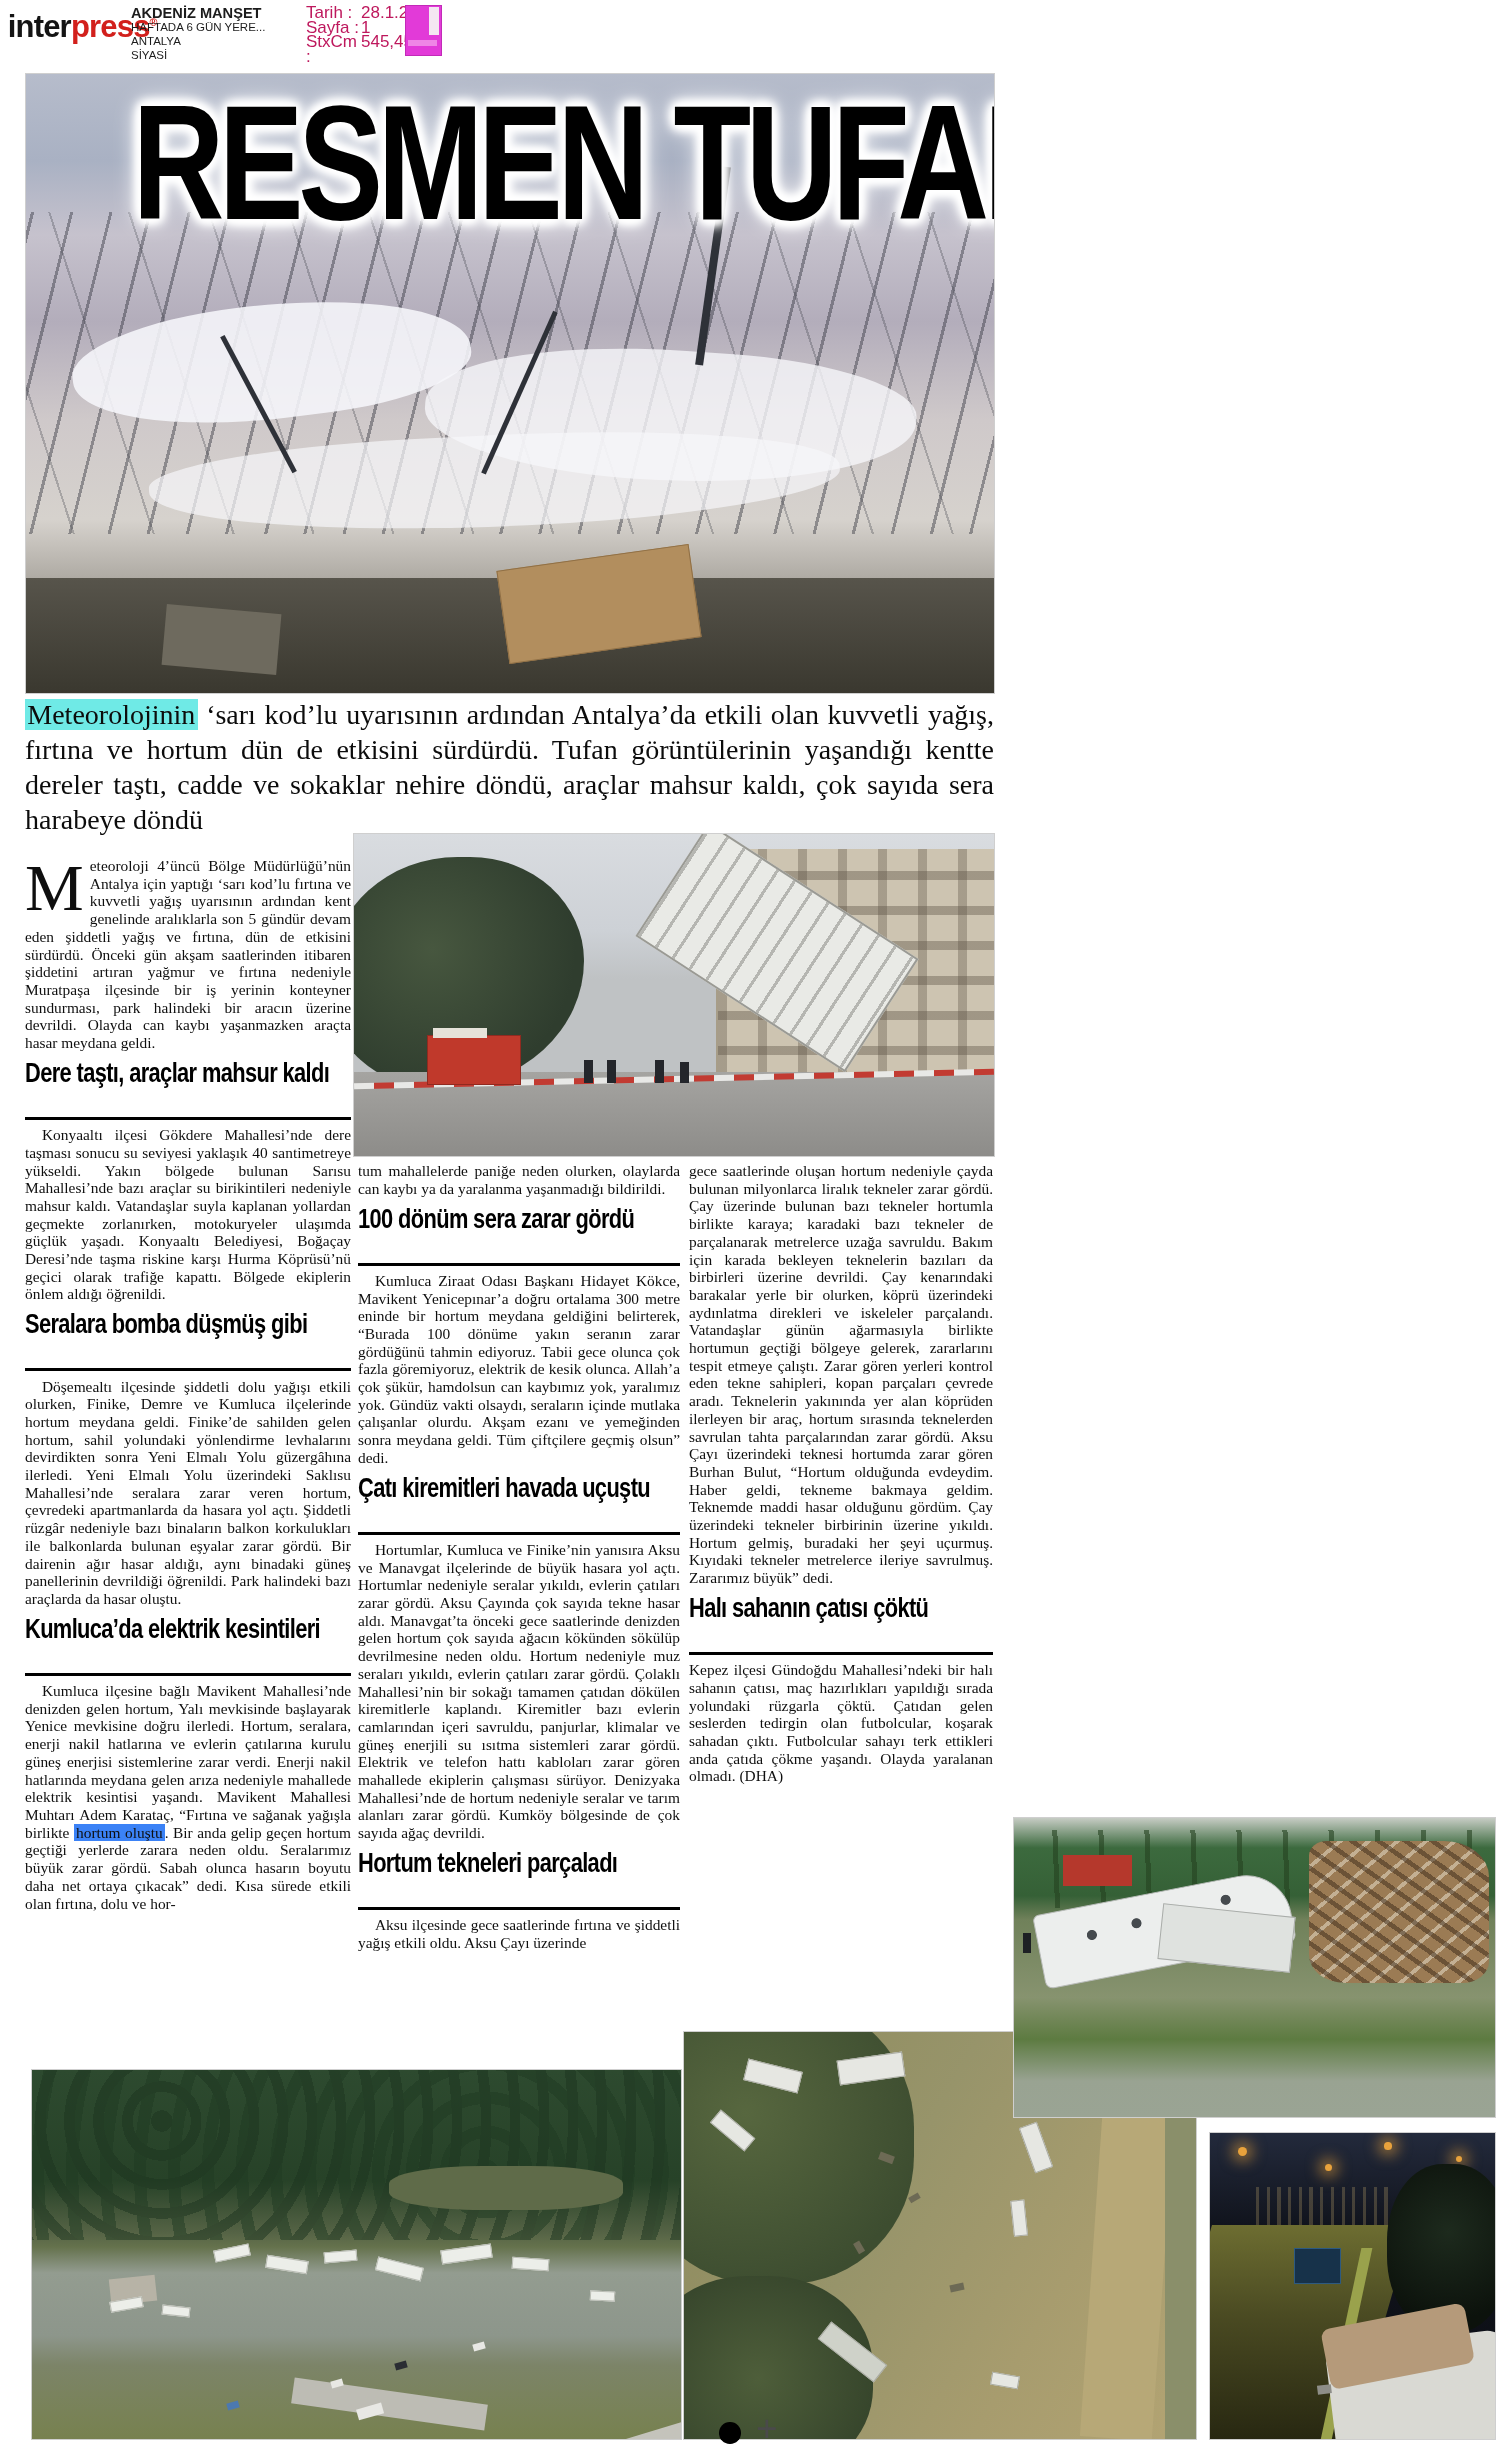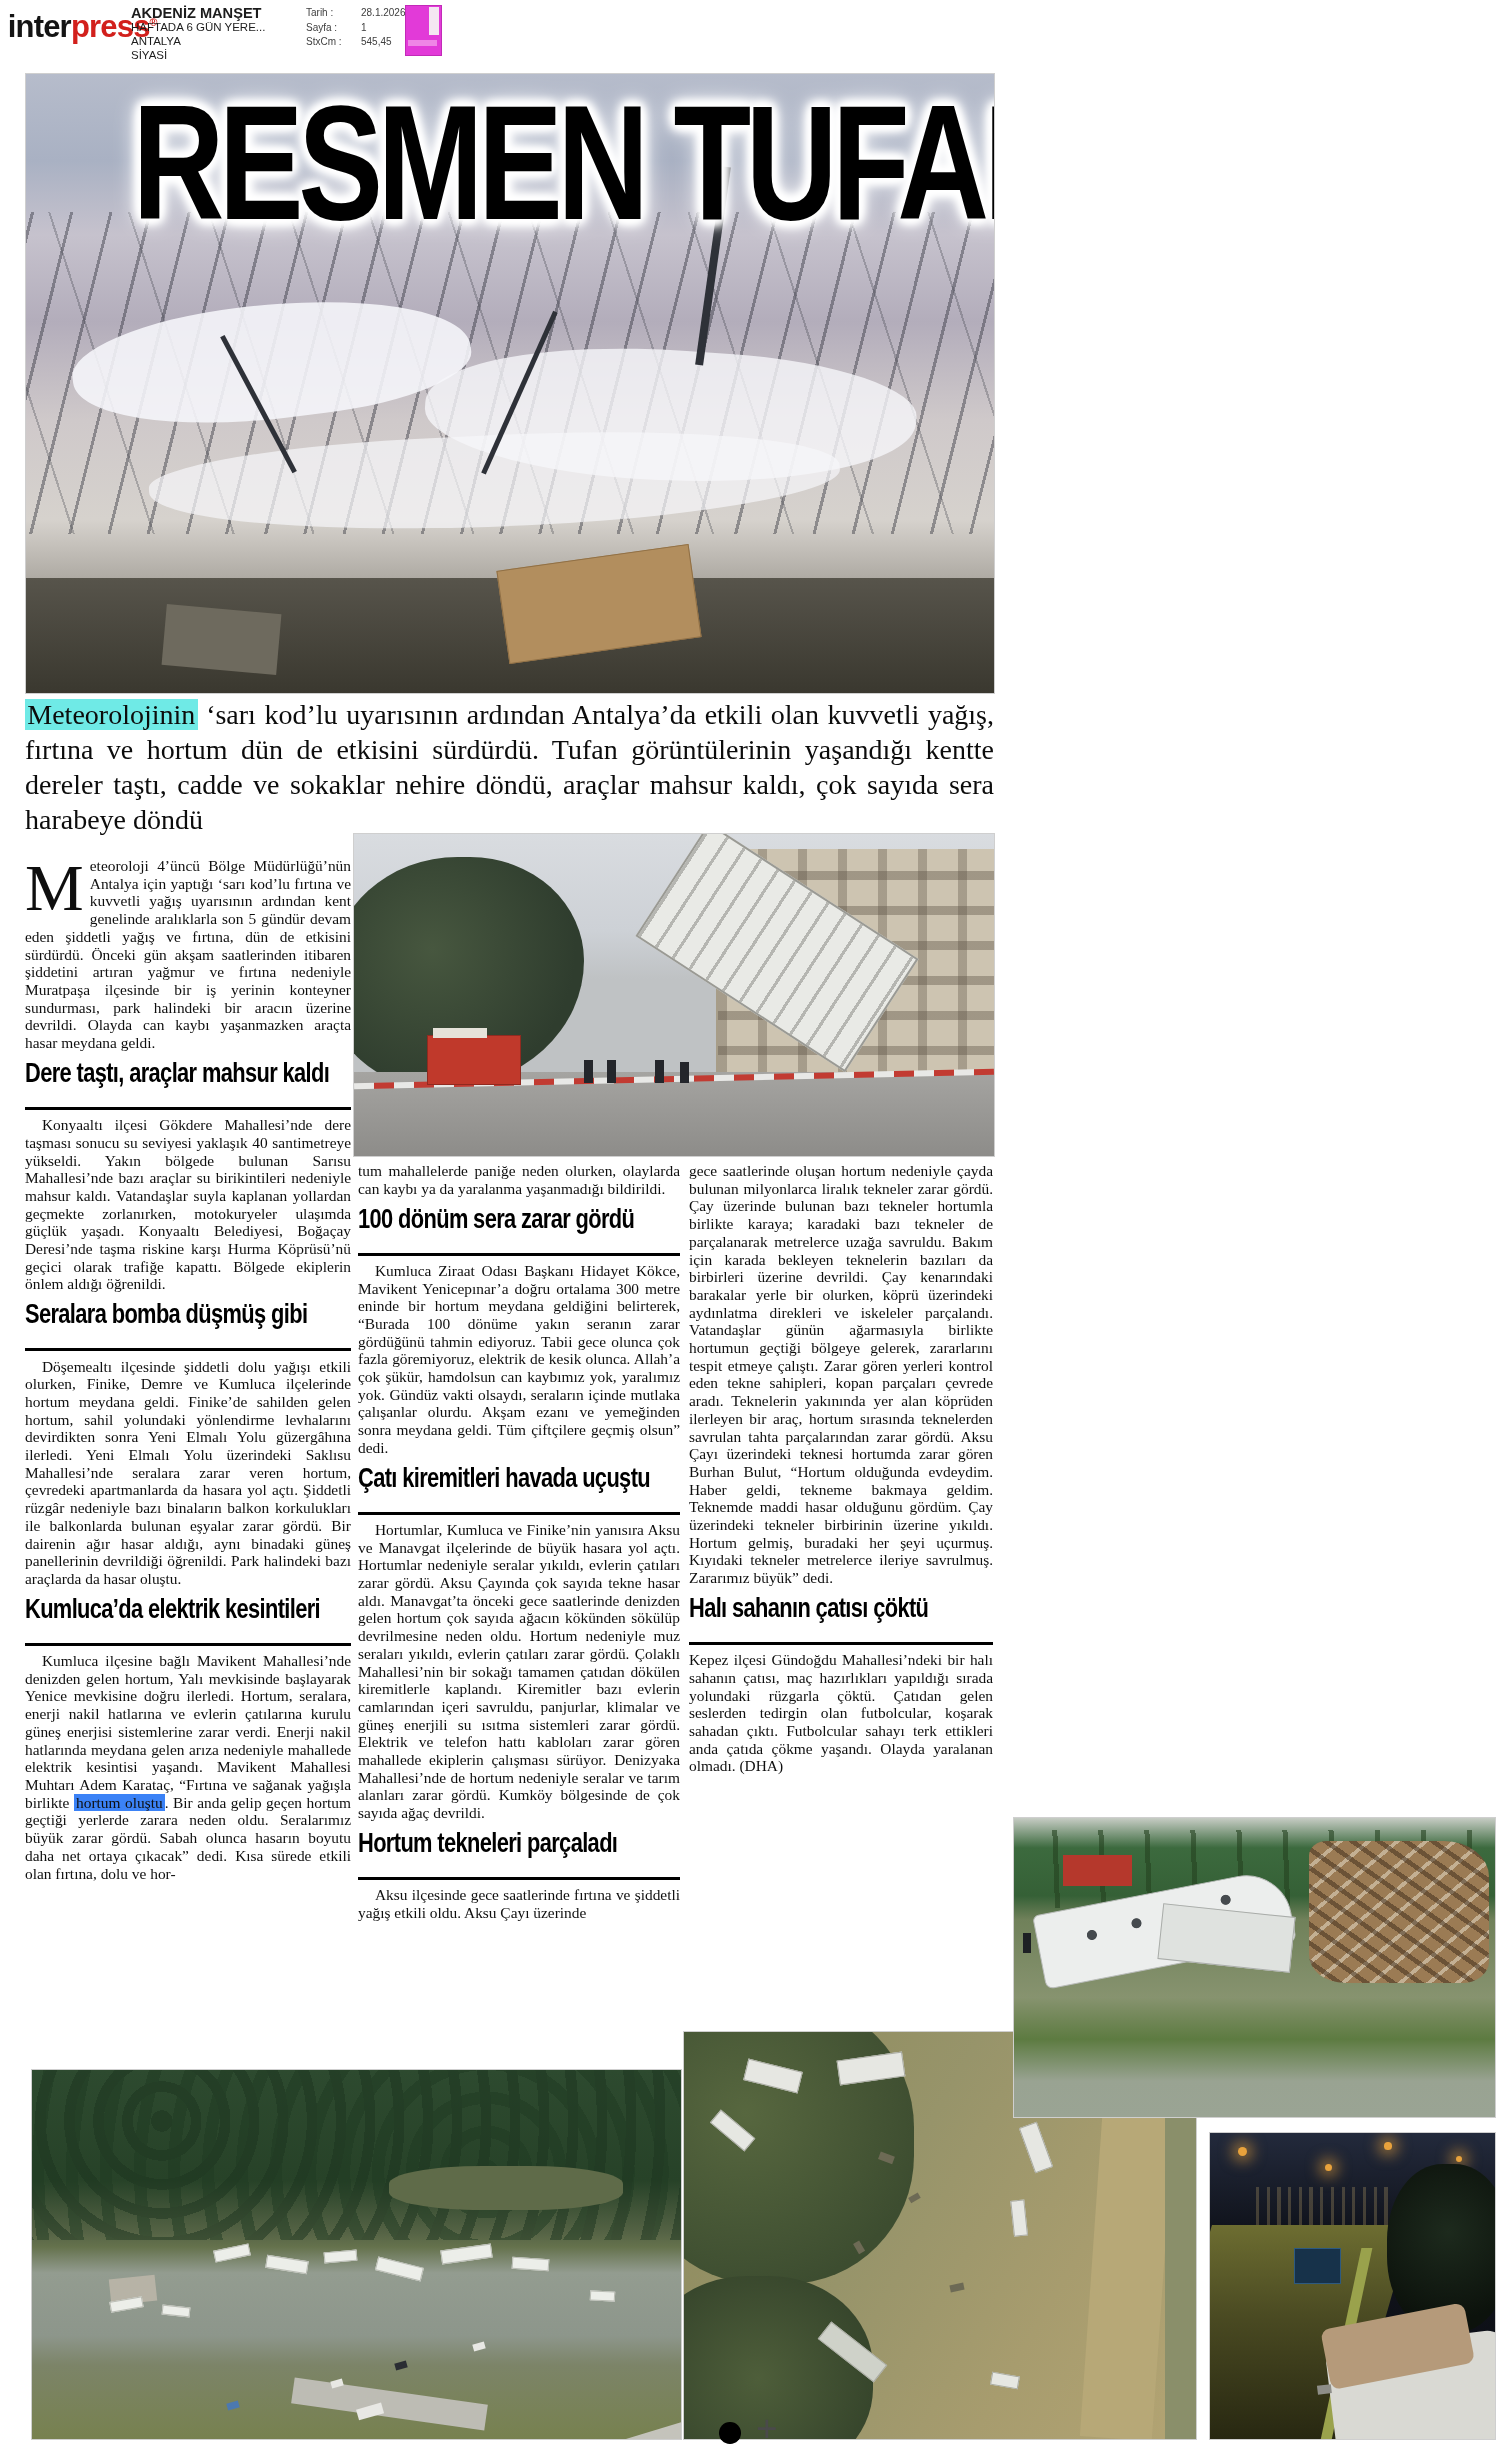--- a/index.html
+++ b/index.html
@@ -9,21 +9,21 @@
   
   .clip-header{position:absolute;left:0;top:0;width:1329px;height:71px;background:#fff;}
   .logo{position:absolute;left:7.7px;top:9.2px;font-family:"Liberation Sans",sans-serif;
         font-weight:bold;font-size:31px;letter-spacing:-0.8px;}
   .lg-b{color:#141414;} .lg-r{color:#d2201c;}
   .lg-reg{color:#d2201c;font-size:10.7px;vertical-align:super;}
   .pub{position:absolute;left:131px;top:6.1px;font-family:"Liberation Sans",sans-serif;
        font-size:11.5px;line-height:14px;color:#1c1c1c;}
   .pub-name{font-weight:bold;font-size:14.6px;letter-spacing:0;}
   .meta{position:absolute;left:306px;top:6.1px;font-family:"Liberation Sans",sans-serif;
-        font-size:10px;line-height:14.6px;color:#404040;}
+        font-size:17px;line-height:14.6px;color:#be185d;}
   .meta-row{display:flex;}
   .meta-label{width:55px;}
   .thumb{position:absolute;left:405px;top:4.6px;width:35px;height:49px;background:#e23ad8;
          border:0.8px solid #c22ab8;overflow:hidden;}
   .thumb-strip{position:absolute;right:2.3px;top:1.5px;width:10px;height:28px;background:#f4e7f2;}
   .thumb-row{position:absolute;left:2.3px;top:34px;width:29px;height:6.1px;background:#ef86e6;}
 
   
   .hero{position:absolute;left:25px;top:73px;width:968px;height:619px;overflow:hidden;
         border:0.8px solid #cfcfcf;
@@ -58,21 +58,21 @@
   .hl-green{background:#3b82f6;padding:0 2px;}
 
   
   .col{position:absolute;font-size:15.4px;line-height:17.7px;text-align:justify;color:#0e0e0e;}
   .col1{left:25px;top:857px;width:326px;height:1207px;overflow:hidden;}
   .col2{left:358px;top:1162px;width:322px;height:906px;overflow:hidden;}
   .col3{left:689px;top:1162px;width:304px;height:906px;overflow:hidden;}
   .bp{margin:0;text-indent:17px;}
   .bp.ni{text-indent:0;}
   .dropcap{float:left;font-size:66px;line-height:51px;padding:4.6px 6.1px 0 0;font-family:"Liberation Serif",serif;}
-  .h2wrap{border-bottom:3.8px solid #000;margin:12.3px 0 6.1px;padding-bottom:14px;height:29px;overflow:visible;}
+  .h2wrap{border-bottom:3.8px solid #000;margin:12.3px 0 6.1px;padding-bottom:24px;height:29px;overflow:visible;}
   .h2text{display:inline-block;transform:scaleX(.78);transform-origin:0 60%;white-space:nowrap;
         font-family:"Liberation Sans",sans-serif;font-weight:bold;font-size:28px;letter-spacing:-0.8px;color:#000;}
 
   
   .photo{position:absolute;overflow:hidden;border:0.8px solid #cfcfcf;}
   .central{left:353px;top:833px;width:640px;height:322px;background:linear-gradient(180deg,#d9dce0 0%,#cdd1d6 30%,#bfc2c4 45%);}
   .c-trees{position:absolute;left:-23px;top:23px;width:253px;height:230px;border-radius:50% 45% 55% 40%;
         background:radial-gradient(circle at 40% 40%,#47573f,#2f3d2e 70%);}
   .c-building{position:absolute;right:0;top:15.4px;width:276px;height:276px;background:#cdc4b1;
         border-left:2.3px solid #a79d88;

